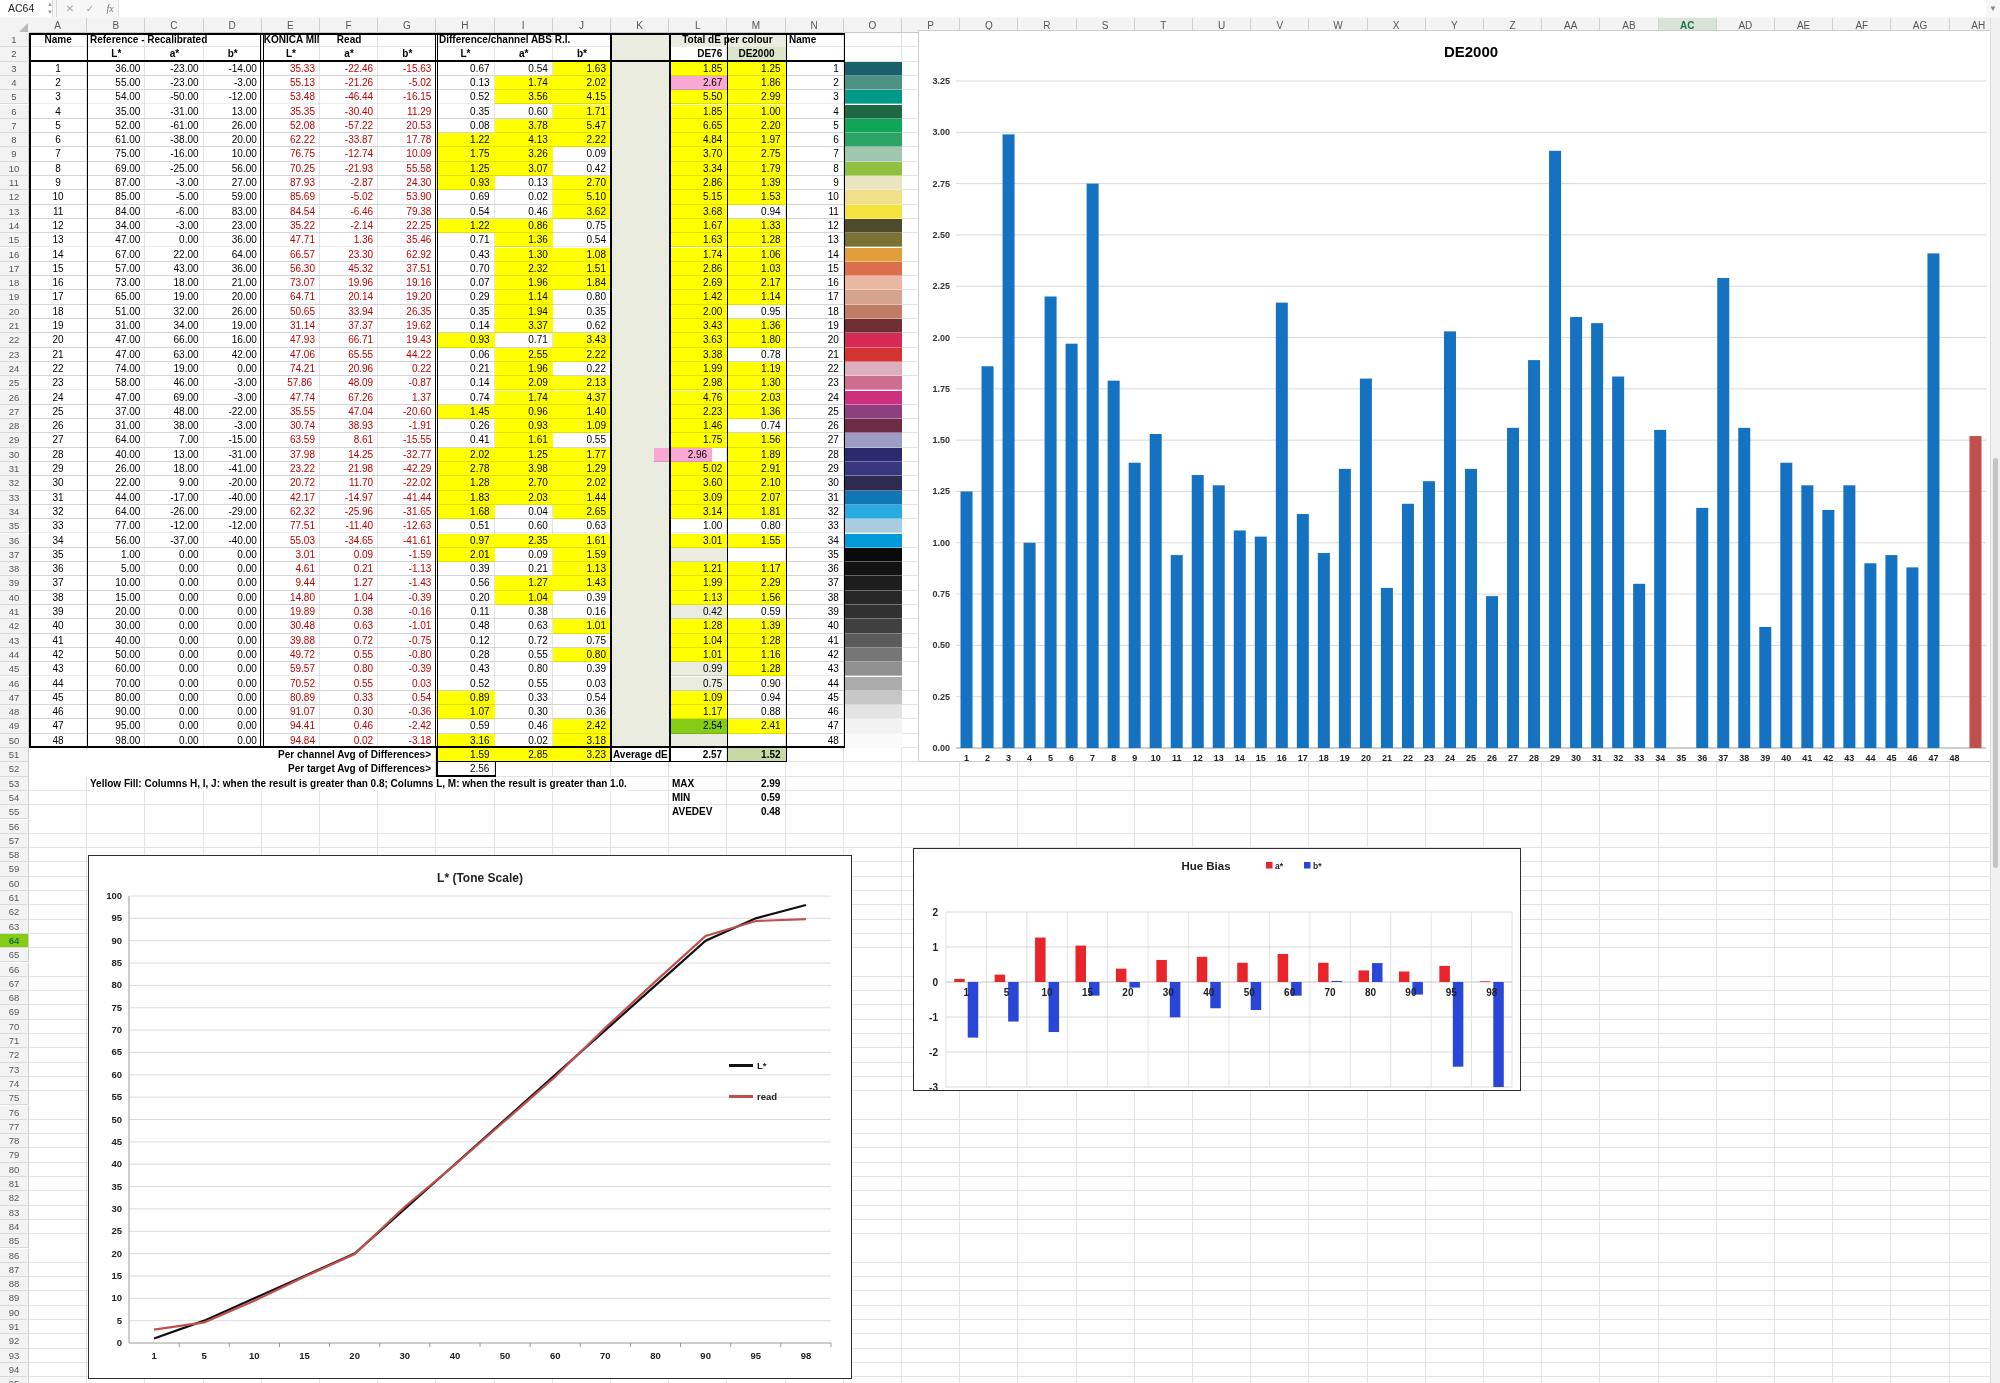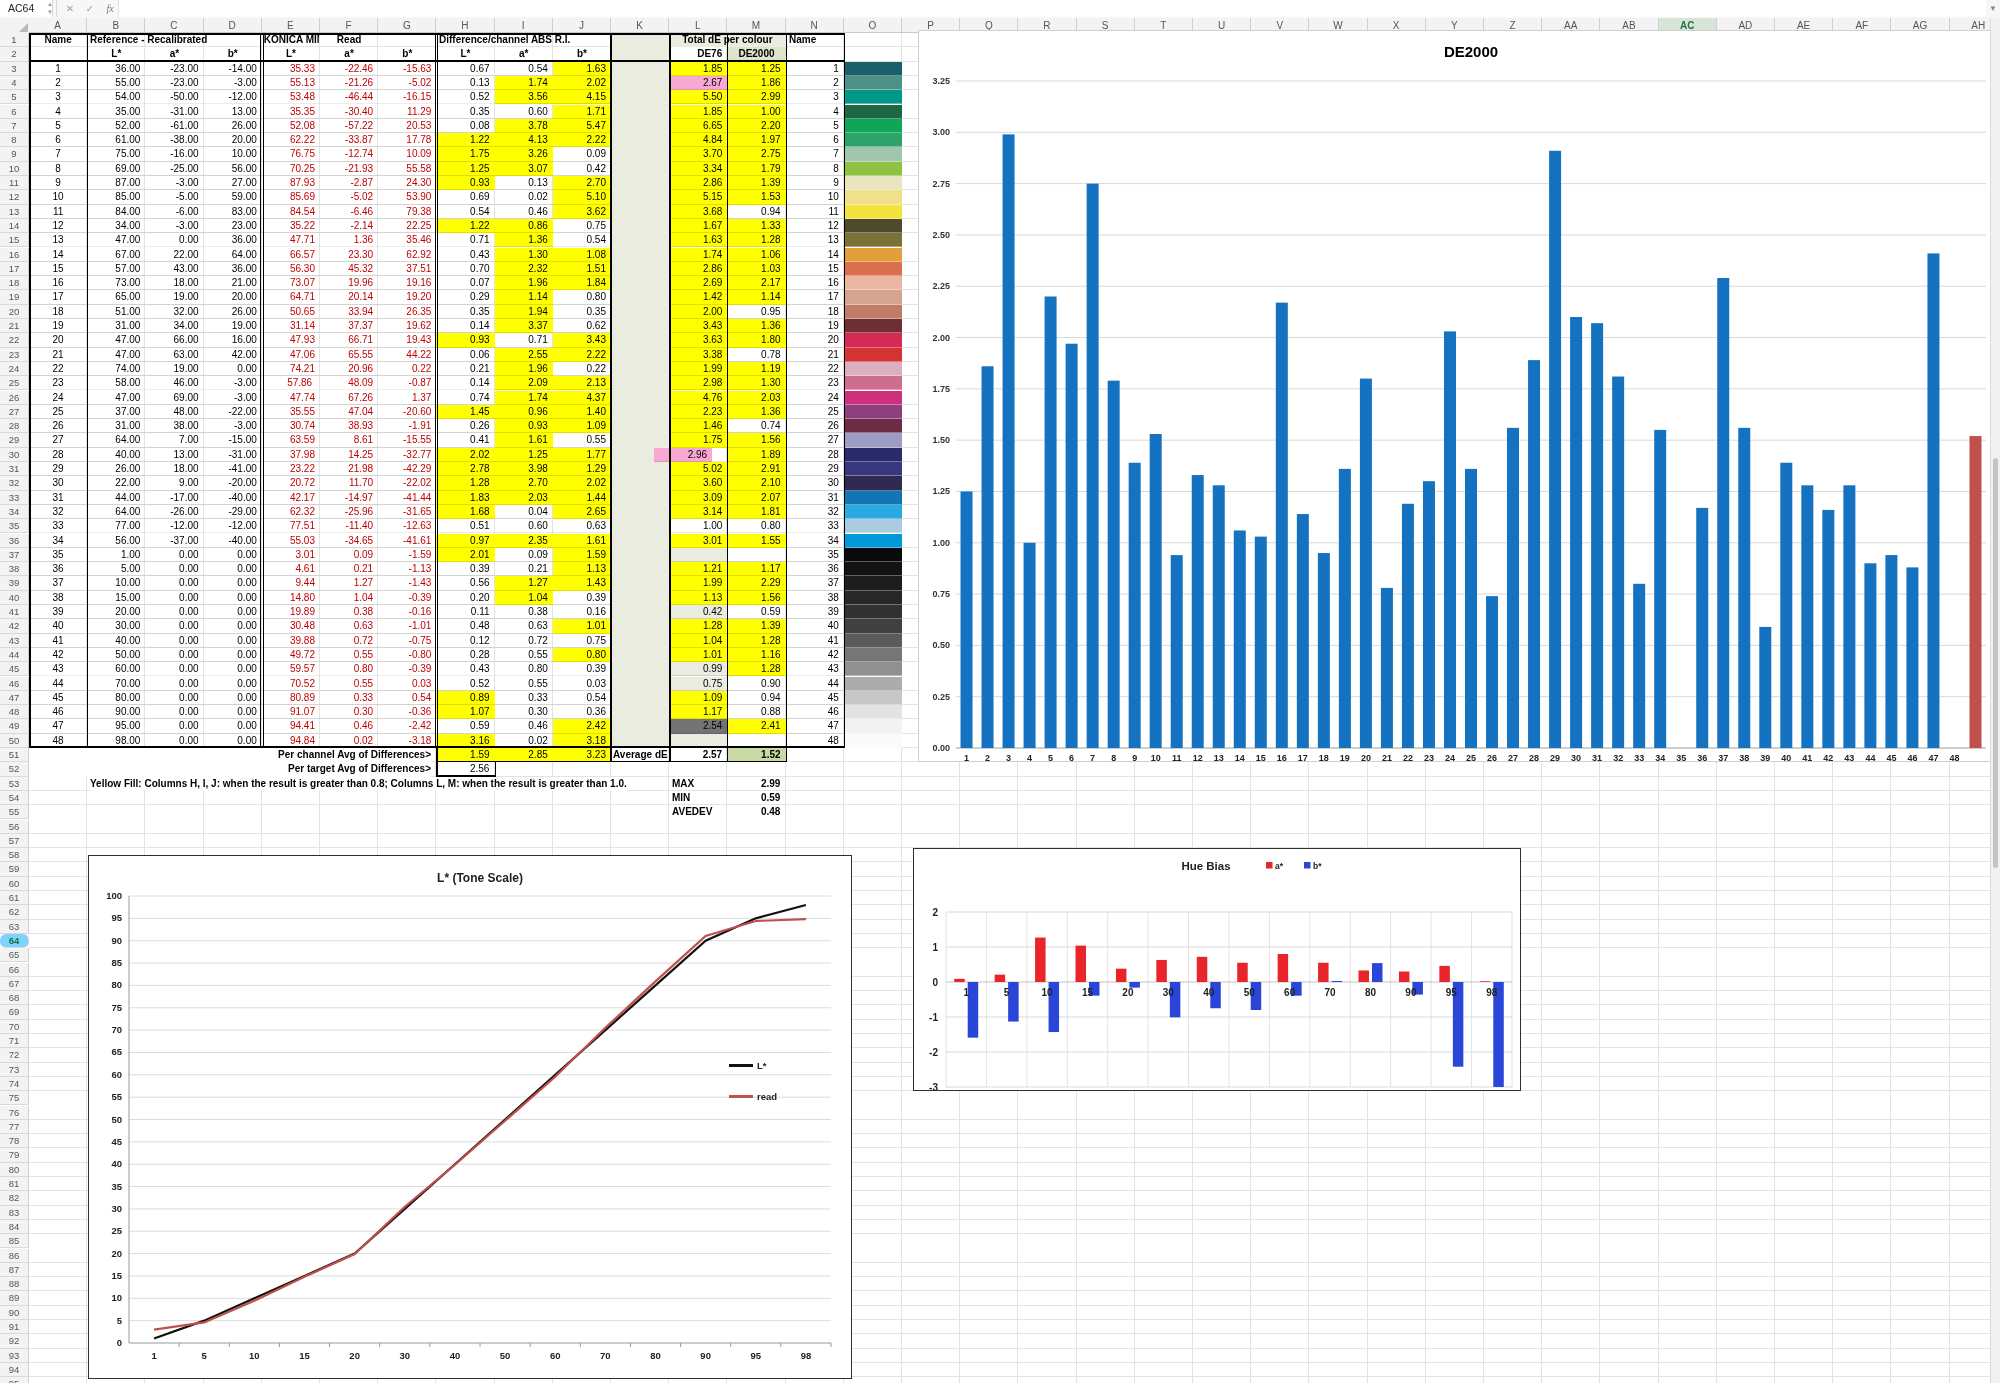--- a/index.html
+++ b/index.html
@@ -14,21 +14,21 @@
   #finput{position:absolute;left:118px;top:0;right:14px;height:17px;background:#fff;border-left:1px solid #e0e0e0;}
   #fexpand{position:absolute;right:0;top:0;width:14px;height:17px;color:#888;font-size:8px;text-align:center;line-height:17px;background:#f7f7f7;}
   
   #corner{position:absolute;left:0;top:18px;width:29px;height:15px;background:#f3f3f3;border-right:1px solid #c9c9c9;border-bottom:1px solid #c9c9c9;}
   #corner:after{content:"";position:absolute;right:1px;bottom:1px;border-left:9px solid transparent;border-bottom:9px solid #b9b9b9;}
   .chd{position:absolute;top:18px;height:15px;background:#f3f3f3;border-right:1px solid #cfcfcf;border-bottom:1px solid #c9c9c9;
        font-size:10px;line-height:15px;text-align:center;color:#555;box-sizing:border-box;}
   .chd.sel{background:#d9e4d9;color:#1e7145;font-weight:bold;border-bottom:2px solid #217346;}
   .rhd{position:absolute;left:0;width:29px;background:#f3f3f3;border-right:1px solid #cfcfcf;border-bottom:1px solid #d9d9d9;
        font-size:9.5px;text-align:center;color:#555;box-sizing:border-box;}
-  .rhd.sel{background:#7dd3fc;color:#1e7145;font-weight:bold;border-radius:6px;}
+  .rhd.sel{background:#84cc16;color:#1e7145;font-weight:bold;}
   
   #gridbg{position:absolute;left:29px;top:33px;width:1971px;height:1350px;
     background-image:repeating-linear-gradient(to right,transparent 0 57.2px,#e3e3e3 57.2px 58.2px),
                      repeating-linear-gradient(to bottom,transparent 0 13.3px,#e3e3e3 13.3px 14.3px);}
   .cell{position:absolute;height:14.3px;width:58.2px;box-sizing:border-box;font-size:10px;line-height:14.5px;
         padding-right:5px;text-align:right;white-space:nowrap;overflow:hidden;color:#000;}
   .cc{text-align:center;padding-right:0;}
   .red{color:#c00000;}
   .sw{position:absolute;height:14.3px;width:58.2px;box-sizing:border-box;border-bottom:1px solid rgba(255,255,255,.35);}
   .ln{position:absolute;background:#000;}
@@ -835,21 +835,21 @@
       <div class="cell cc" style="left: 29px; top: 719.4px; border-bottom: 1px solid rgba(0, 0, 0, 0.07);">47</div>
       <div class="cell" style="left: 87.2px; top: 719.4px; border-bottom: 1px solid rgba(0, 0, 0, 0.07);">95.00</div>
       <div class="cell" style="left: 145.4px; top: 719.4px; border-bottom: 1px solid rgba(0, 0, 0, 0.07);">0.00</div>
       <div class="cell" style="left: 203.6px; top: 719.4px; border-bottom: 1px solid rgba(0, 0, 0, 0.07);">0.00</div>
       <div class="cell red" style="left: 261.8px; top: 719.4px; border-bottom: 1px solid rgba(0, 0, 0, 0.07);">94.41</div>
       <div class="cell red" style="left: 320px; top: 719.4px; border-bottom: 1px solid rgba(0, 0, 0, 0.07);">0.46</div>
       <div class="cell red" style="left: 378.2px; top: 719.4px; border-bottom: 1px solid rgba(0, 0, 0, 0.07);">-2.42</div>
       <div class="cell" style="left: 436.4px; top: 719.4px; border-bottom: 1px solid rgba(0, 0, 0, 0.07);">0.59</div>
       <div class="cell" style="left: 494.6px; top: 719.4px; border-bottom: 1px solid rgba(0, 0, 0, 0.07);">0.46</div>
       <div class="cell" style="left: 552.8px; top: 719.4px; background: rgb(255, 255, 0); border-bottom: 1px solid rgba(0, 0, 0, 0.12);">2.42</div>
-      <div class="cell" style="left: 669.2px; top: 719.4px; background: #737373; border-bottom: 1px solid rgba(0, 0, 0, 0.12);">2.54</div>
+      <div class="cell" style="left: 669.2px; top: 719.4px; background: #84cc16; border-bottom: 1px solid rgba(0, 0, 0, 0.12);">2.54</div>
       <div class="cell" style="left: 727.4px; top: 719.4px; background: rgb(255, 255, 0); border-bottom: 1px solid rgba(0, 0, 0, 0.12);">2.41</div>
       <div class="cell" style="left: 785.6px; top: 719.4px; border-bottom: 1px solid rgba(0, 0, 0, 0.07);">47</div>
       <div class="sw" style="left: 843.8px; top: 719.4px; background: rgb(242, 242, 242);"></div>
       <div class="cell cc" style="left: 29px; top: 733.7px; border-bottom: 1px solid rgba(0, 0, 0, 0.07);">48</div>
       <div class="cell" style="left: 87.2px; top: 733.7px; border-bottom: 1px solid rgba(0, 0, 0, 0.07);">98.00</div>
       <div class="cell" style="left: 145.4px; top: 733.7px; border-bottom: 1px solid rgba(0, 0, 0, 0.07);">0.00</div>
       <div class="cell" style="left: 203.6px; top: 733.7px; border-bottom: 1px solid rgba(0, 0, 0, 0.07);">0.00</div>
       <div class="cell red" style="left: 261.8px; top: 733.7px; border-bottom: 1px solid rgba(0, 0, 0, 0.07);">94.84</div>
       <div class="cell red" style="left: 320px; top: 733.7px; border-bottom: 1px solid rgba(0, 0, 0, 0.07);">0.02</div>
       <div class="cell red" style="left: 378.2px; top: 733.7px; border-bottom: 1px solid rgba(0, 0, 0, 0.07);">-3.18</div>

